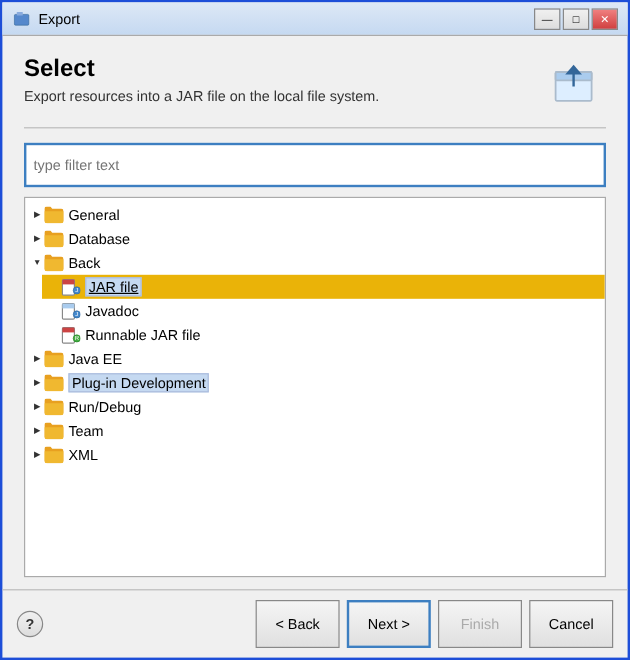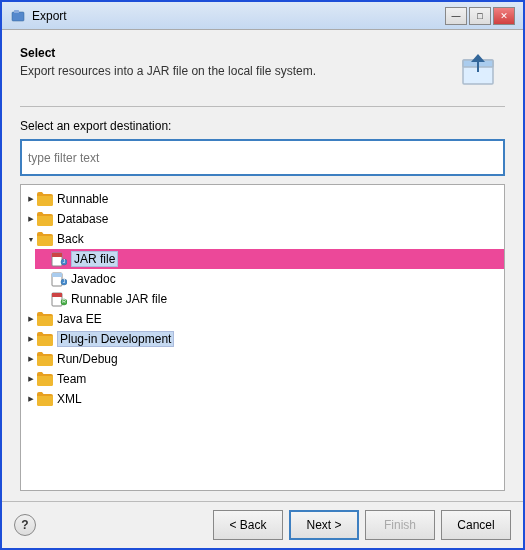--- a/index.html
+++ b/index.html
@@ -68,21 +68,21 @@
       flex-direction: column;
       overflow: hidden;
     }
     .header-section {
       display: flex;
       align-items: flex-start;
       justify-content: space-between;
       margin-bottom: 12px;
     }
     .header-text h2 {
-      font-size: 12px;
+      font-size: 20px;
       font-weight: bold;
       color: #000;
       margin-bottom: 4px;
     }
     .header-text p {
       font-size: 12px;
       color: #333;
       max-width: 350px;
     }
     .header-icon {
@@ -125,21 +125,21 @@
       padding: 4px 0;
     }
     .tree-item {
       display: flex;
       align-items: center;
       height: 20px;
       padding: 0 4px;
       cursor: pointer;
       white-space: nowrap;
     }
-    .tree-item.selected { background: #ec4899; }
+    .tree-item.selected { background: #eab308; text-decoration: underline; }
     .arrow {
       width: 12px;
       height: 12px;
       display: inline-flex;
       align-items: center;
       justify-content: center;
       font-size: 8px;
       color: #333;
       flex-shrink: 0;
     }
@@ -183,21 +183,21 @@
       display: flex;
       align-items: center;
       justify-content: center;
       font-size: 12px;
       font-weight: bold;
       cursor: pointer;
       color: #333;
     }
     .spacer { flex: 1; }
     .btn {
-      height: 30px;
+      height: 40px;
       min-width: 70px;
       padding: 0 12px;
       border: 1px solid #888;
       background: linear-gradient(to bottom, #f5f5f5, #e0e0e0);
       font-size: 12px;
       cursor: pointer;
       margin-left: 6px;
       color: #000;
     }
     .btn.primary {
@@ -237,33 +237,32 @@
           <rect x="2" y="10" width="30" height="24" rx="1" fill="#ddeeff" stroke="#aabbcc" stroke-width="1.5"></rect>
           <rect x="2" y="10" width="30" height="7" rx="1" fill="#aaccee" stroke="#aabbcc" stroke-width="1.5"></rect>
           <line x1="17" y1="6" x2="17" y2="22" stroke="#336699" stroke-width="2"></line>
           <polygon points="10,12 17,4 24,12" fill="#336699"></polygon>
         </svg>
       </div>
     </div>
 
     <div class="divider-h"></div>
 
-    <div class="label">Select an export destination:</div>
 
     <input class="filter-input" type="text" placeholder="type filter text" style="">
 
     <div class="tree-container">
 
       <div class="tree-item">
         <span class="arrow down"></span>
         <svg class="folder-icon" viewBox="0 0 16 14">
             <path d="M0,2 Q0,0 2,0 L5,0 L6.5,2 L14,2 Q16,2 16,4 L16,12 Q16,14 14,14 L2,14 Q0,14 0,12 Z" fill="#e8a020"></path>
             <path d="M0,4 L16,4 L16,12 Q16,14 14,14 L2,14 Q0,14 0,12 Z" fill="#f0b830"></path>
           </svg>
-        <span class="item-label">Runnable</span>
+        <span class="item-label">General</span>
       </div>
 
       <div class="tree-item">
         <span class="arrow down"></span>
         <svg class="folder-icon" viewBox="0 0 16 14">
             <path d="M0,2 Q0,0 2,0 L5,0 L6.5,2 L14,2 Q16,2 16,4 L16,12 Q16,14 14,14 L2,14 Q0,14 0,12 Z" fill="#e8a020"></path>
             <path d="M0,4 L16,4 L16,12 Q16,14 14,14 L2,14 Q0,14 0,12 Z" fill="#f0b830"></path>
           </svg>
         <span class="item-label">Database</span>
       </div>

